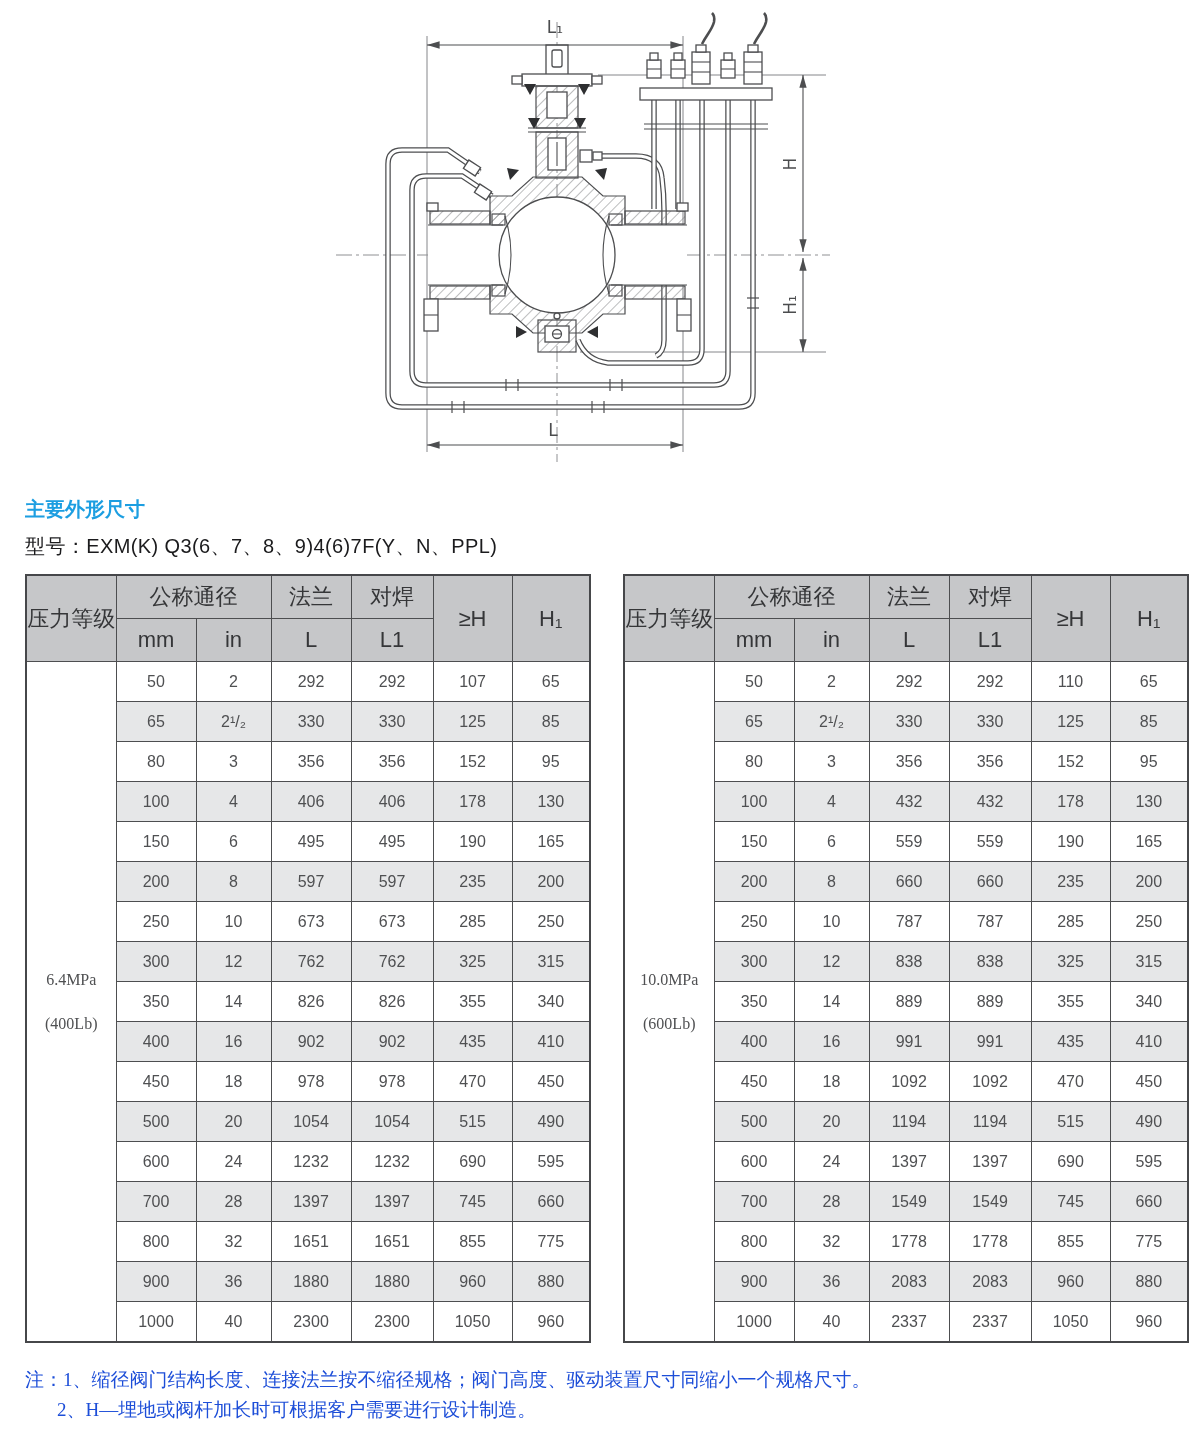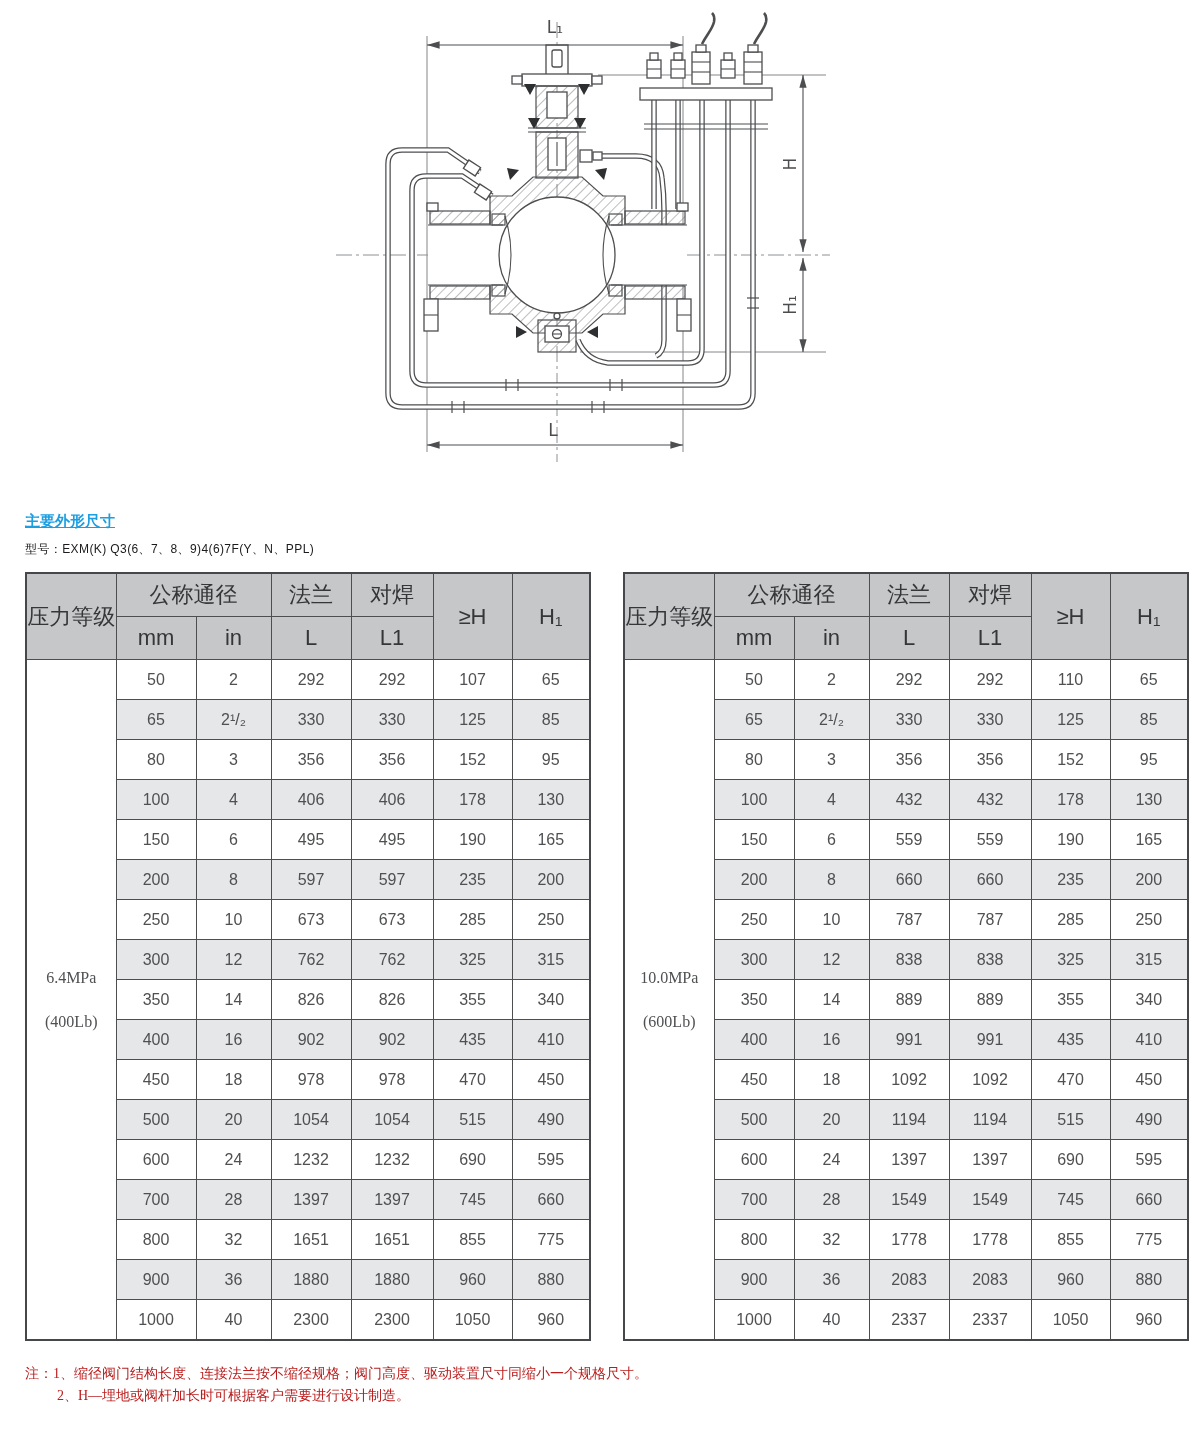--- a/index.html
+++ b/index.html
@@ -10,34 +10,34 @@
   .cl{stroke:#8f9093;stroke-width:1;stroke-dasharray:16 4 3 4;}
   .po{stroke:#4d4e50;stroke-width:5.5;fill:none;}
   .pi{stroke:#ffffff;stroke-width:3;fill:none;}
   .ol{stroke:#4d4e50;stroke-width:1.3;fill:#ffffff;}
   .oh{stroke:#4d4e50;stroke-width:1.2;fill:url(#hatch);}
   .ln{stroke:#4d4e50;stroke-width:1.1;fill:none;}
   .dim{stroke:#4d4e50;stroke-width:1.1;fill:none;}
   .tri{fill:#2e2f31;stroke:none;}
   .dimtxt{font-family:"DejaVu Sans",sans-serif;font-size:17px;fill:#4b4c4e;}
   .utick{stroke:#4d4e50;stroke-width:1.2;}
-  .heading{color:#1c9ee1;font-size:15px;font-weight:bold;margin:20px 0 10px 25px;text-decoration:underline;}
-  .model{font-size:12px;color:#1b1b1d;margin:0 0 14px 25px;letter-spacing:.4px;}
+  .heading{color:#1c9ee1;font-size:20px;font-weight:bold;margin:4px 0 10px 25px;}
+  .model{font-size:20px;color:#1b1b1d;margin:0 0 14px 25px;letter-spacing:.4px;}
   .tables{display:flex;gap:32px;padding:0 15px 0 25px;}
   table{border-collapse:collapse;width:564px;table-layout:fixed;border:2px solid #46474a;}
   th,td{border:1px solid #4d4e50;text-align:center;vertical-align:middle;
         color:#4f5052;font-size:16px;padding:0;}
   thead th{background:#c6c7c9;font-weight:normal;color:#353638;height:42px;font-size:22px;}
   tbody td{height:39px;background:#ffffff;}
   tbody tr:nth-child(even) td{background:#e6e7e8;}
   td.pressure-cell{background:#ffffff !important;font-size:16px;color:#4f5052;}
   td.pressure-cell div{line-height:1;font-family:Liberation Serif, serif;}
   td.pressure-cell div:first-child{margin-bottom:28px;}
   .notes{margin:22px 8px 0 25px;font-family:"Liberation Serif","DejaVu Serif",serif;
-         font-size:14px;color:#b91c1c;line-height:1.6;}
+         font-size:19px;color:#1d4ed8;line-height:1.6;}
   .notes .indent{padding-left:32px;}
 </style>
 </head>
 <body>
 
 <div class="page">
 
   <svg class="drawing" viewBox="0 0 1200 492">
     <defs>
       <pattern id="hatch" patternUnits="userSpaceOnUse" width="7" height="7" patternTransform="rotate(45)">

